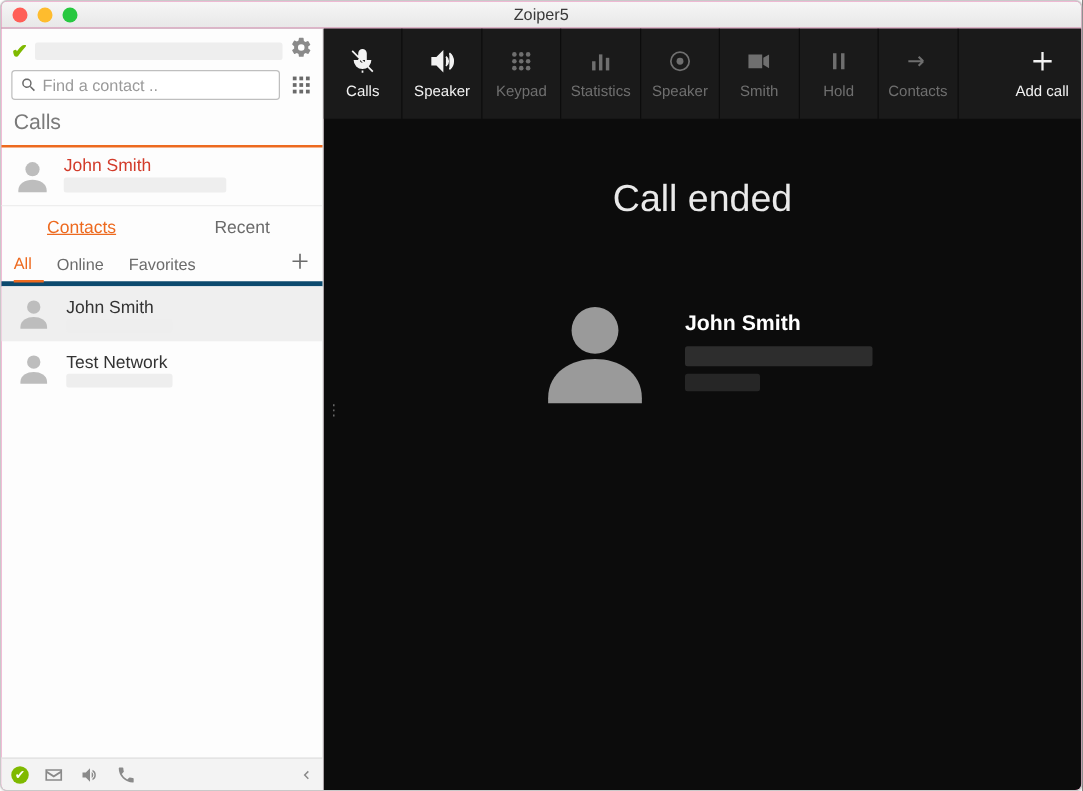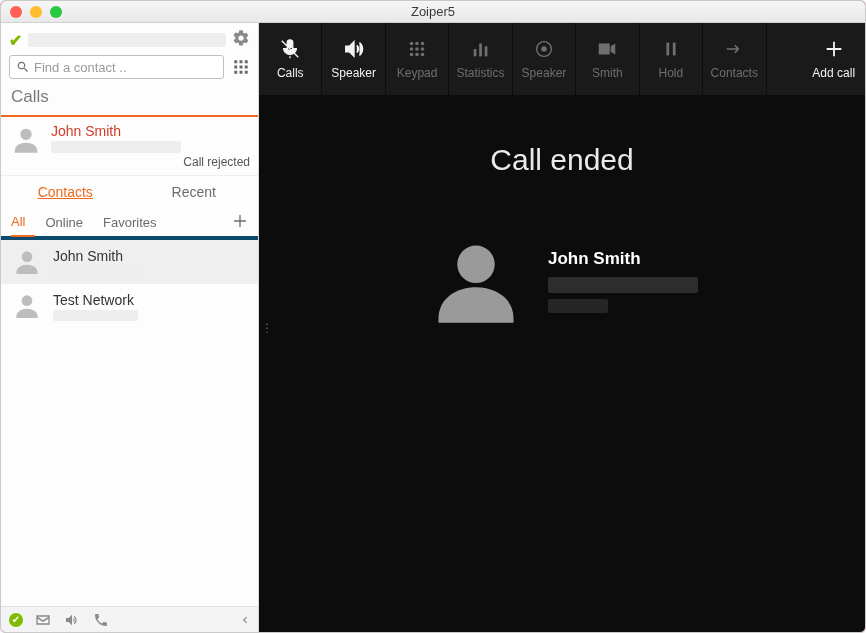--- a/index.html
+++ b/index.html
@@ -126,21 +126,20 @@
       <div class="section-h">Calls</div>
 
       <div class="call-row">
         <svg class="avatar-sm" viewBox="0 0 24 24">
             <circle class="av-fill" cx="12" cy="8" r="4"></circle>
             <path class="av-fill" d="M4 20c0-4 4-6 8-6s8 2 8 6v1H4Z"></path>
           </svg>
         <div class="call-info">
           <span class="call-name">John Smith</span>
           <div class="blur-line"></div>
-          <span class="call-status">Call rejected</span>
         </div>
       </div>
 
       <div class="tabs1">
         <div class="tab1 active">Contacts</div>
         <div class="tab1">Recent</div>
       </div>
 
       <div class="subtabs">
         <div class="subtab active">All</div>

